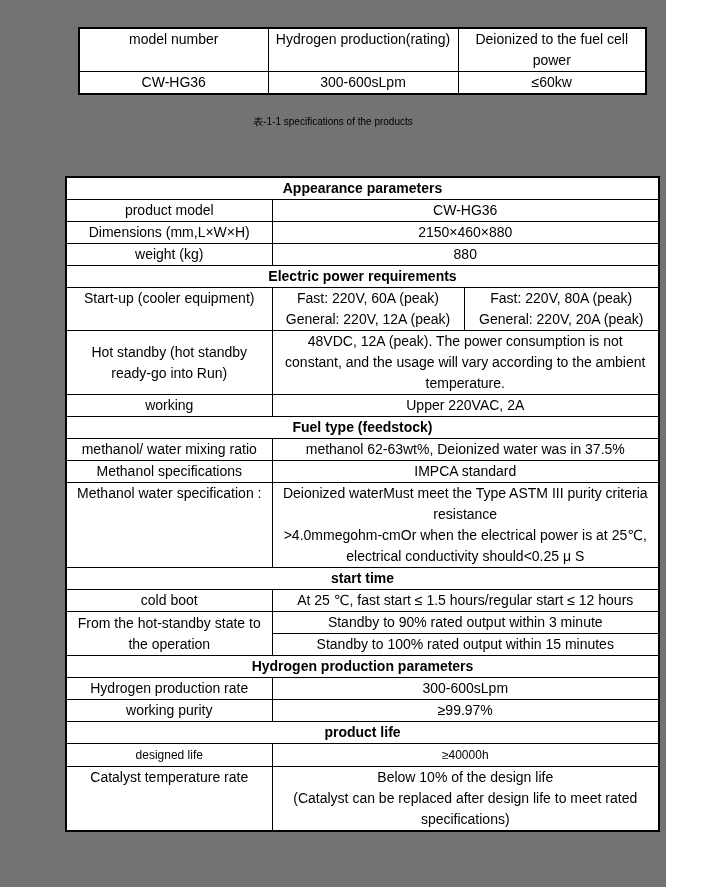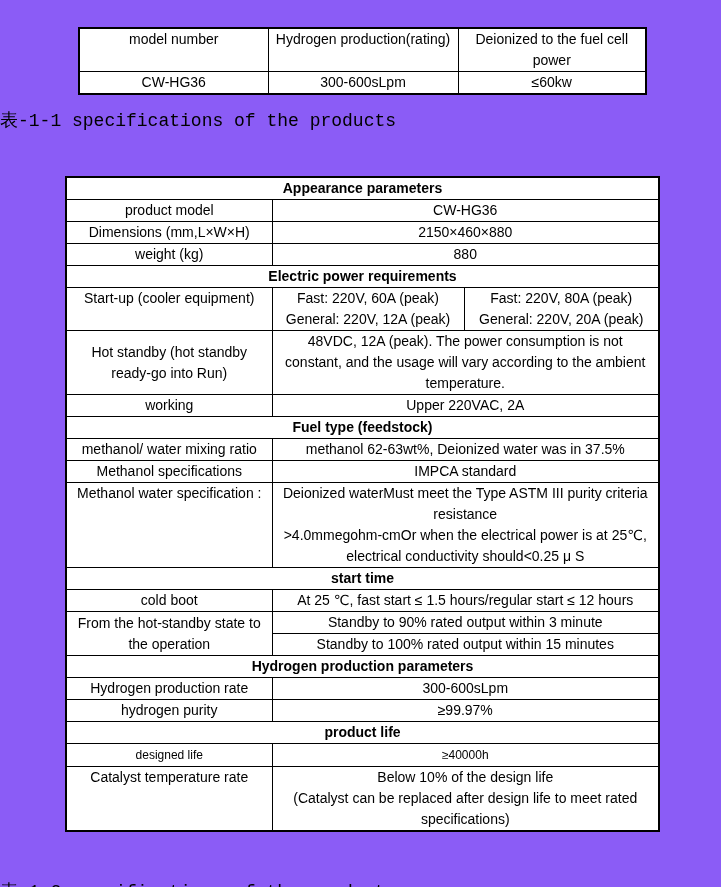--- a/index.html
+++ b/index.html
@@ -3,40 +3,40 @@
 <meta charset="utf-8">
 <style>
   * { margin: 0; padding: 0; box-sizing: border-box; }
   html, body { background: #ffffff; }
   body {
     width: 721px; height: 887px;
     font-family: "Liberation Sans", "DejaVu Sans", sans-serif;
     color: #000;
     position: relative;
   }
-  .page { position: relative; width: 721px; height: 887px; background: #8b5cf6; overflow: hidden; padding-left: 20px; }
+  .page { position: relative; width: 666px; height: 887px; background: #737373; overflow: hidden; padding-left: 20px; }
 
   table { border-collapse: collapse; position: absolute; table-layout: fixed; background: #fff; }
   td {
     border: 1px solid #000;
     text-align: center;
     vertical-align: middle;
     font-size: 14px;
     line-height: 21px;
     padding: 0 3px;
     overflow: hidden;
   }
 
   
   .t1 { left: 78px; top: 27px; width: 567px; border: 2px solid #000; }
   .t1 .hdr td { height: 42px; vertical-align: top; }
   .t1 .val td { height: 21px; }
 
   
-  .caption { position: absolute; left: 0; width: 100%; text-align: left; font-size: 18px; line-height: 21px; font-family: Liberation Mono, monospace; }
+  .caption { position: absolute; left: 0; width: 100%; text-align: center; font-size: 10px; line-height: 21px; }
   .cap1 { top: 111px; }
   .cap2 { top: 882px; }
 
   
   .t2 { left: 65px; top: 176px; width: 593px; border: 2px solid #000; }
   .t2 tr.single td { height: 22px; }
   .t2 td.section { font-weight: bold; }
   .t2 td.vtop { vertical-align: top; }
   .t2 .lg { font-size: 12px; line-height: 22px; }
   .t2 .wrapcell { padding: 0 8px; }
@@ -152,21 +152,21 @@
     </tr>
 
     <tr class="single">
       <td colspan="3" class="section">Hydrogen production parameters</td>
     </tr>
     <tr class="single">
       <td>Hydrogen production rate</td>
       <td colspan="2">300-600sLpm</td>
     </tr>
     <tr class="single">
-      <td>hydrogen purity</td>
+      <td>working purity</td>
       <td colspan="2">≥99.97%</td>
     </tr>
 
     <tr class="single">
       <td colspan="3" class="section">product life</td>
     </tr>
     <tr class="single">
       <td class="lg">designed life</td>
       <td colspan="2" class="lg">≥40000h</td>
     </tr>

